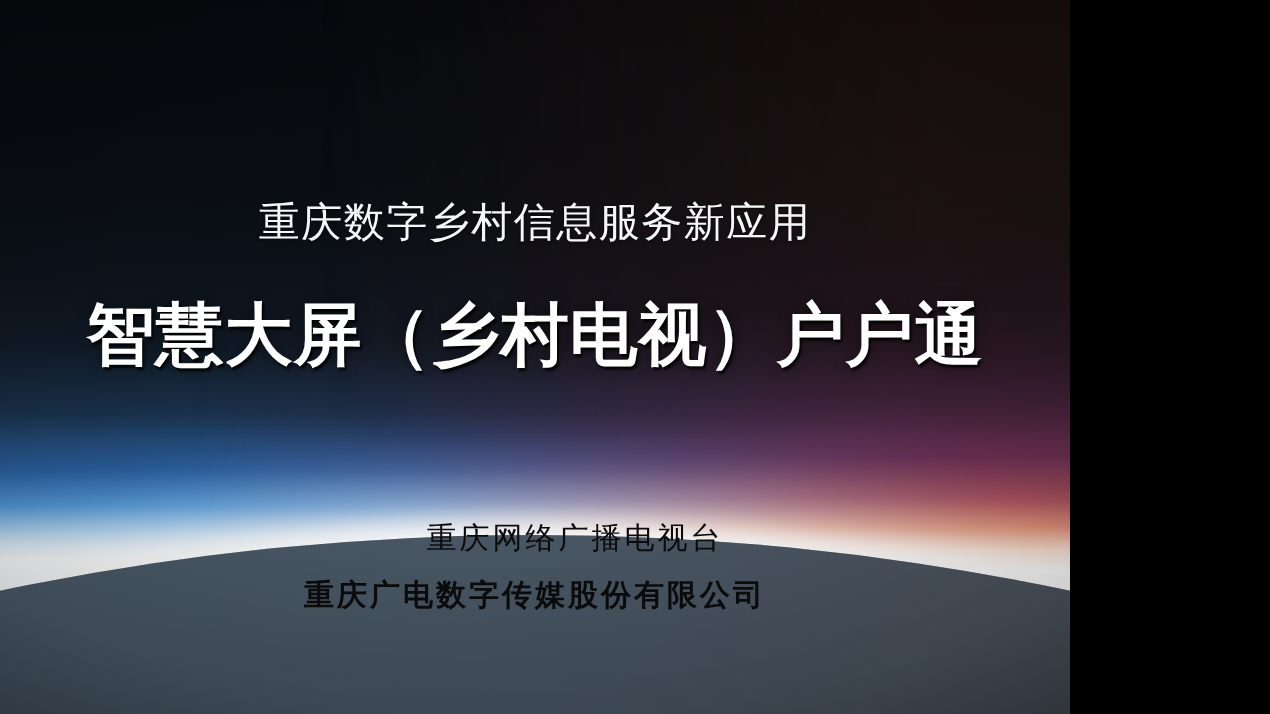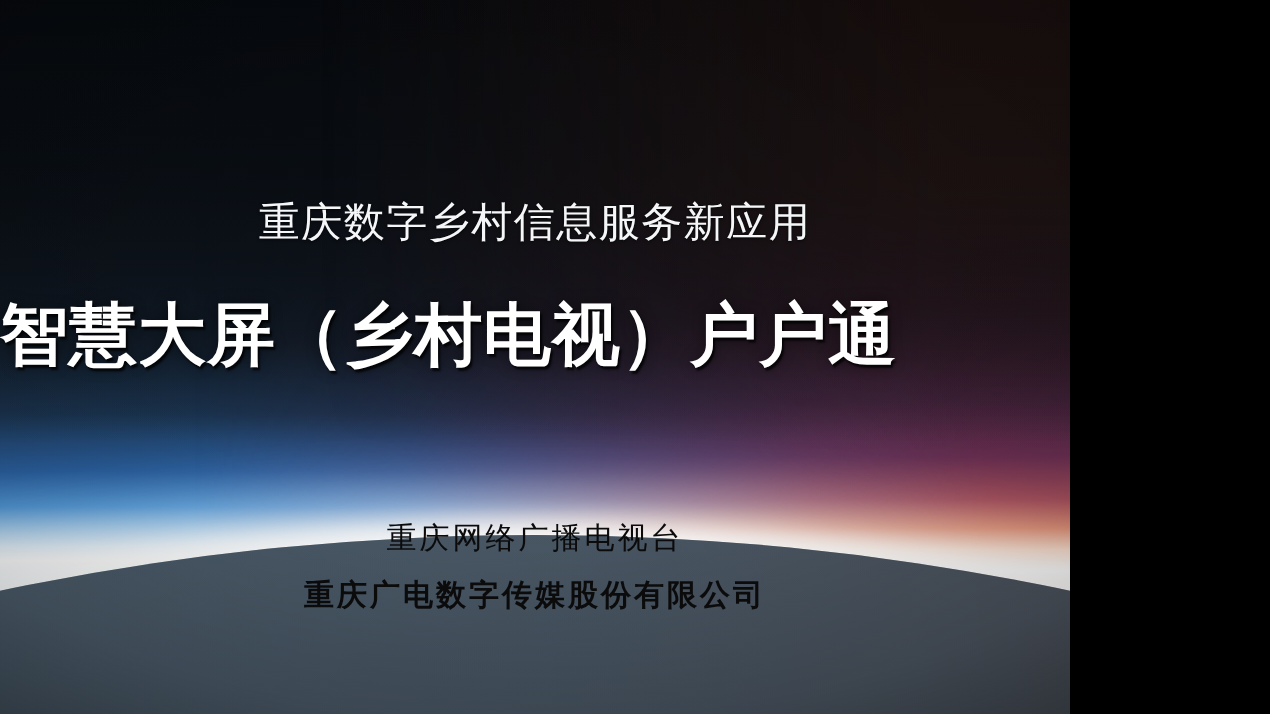--- a/index.html
+++ b/index.html
@@ -219,21 +219,21 @@
     font-weight:400;
     color:#f4f6f8;
     letter-spacing:1.5px;
     text-shadow:0 1px 3px rgba(0,0,0,.65);
     white-space:nowrap;
   }
 
   .title{
     position:absolute;
     top:294px;left:0;width:100%;
-    text-align:left;
+    text-align:center;
     font-family:"Liberation Sans", "DejaVu Sans", sans-serif;
     font-size:68px;
     line-height:1.18;
     font-weight:700;
     color:#ffffff;
     letter-spacing:1px;
     text-shadow:
       2px 3px 2px rgba(0,0,0,.78),
       0 0 14px rgba(0,0,0,.45);
     white-space:nowrap;
@@ -241,21 +241,21 @@
 
   .footer{
     position:absolute;
     left:0;width:100%;
     text-align:center;
     font-family:"Liberation Serif", "DejaVu Serif", serif;
     font-weight:400;
     color:#0b0b0c;
     white-space:nowrap;
   }
-  .footer-1{top:518px;font-size:30px;letter-spacing:3px;}
+  .footer-1{top:518px;font-size:30px;letter-spacing:3px;margin-left:40px;}
   .footer-2{top:575px;font-size:30px;letter-spacing:3px;font-weight:bold;}
   .footer-3{top:630px;font-size:29px;letter-spacing:1px;}
 </style>
 </head>
 <body>
 
 <div id="slide">
 
   <div class="bg-layer sky-base"></div>
   <div class="bg-layer sky-warm"></div>

